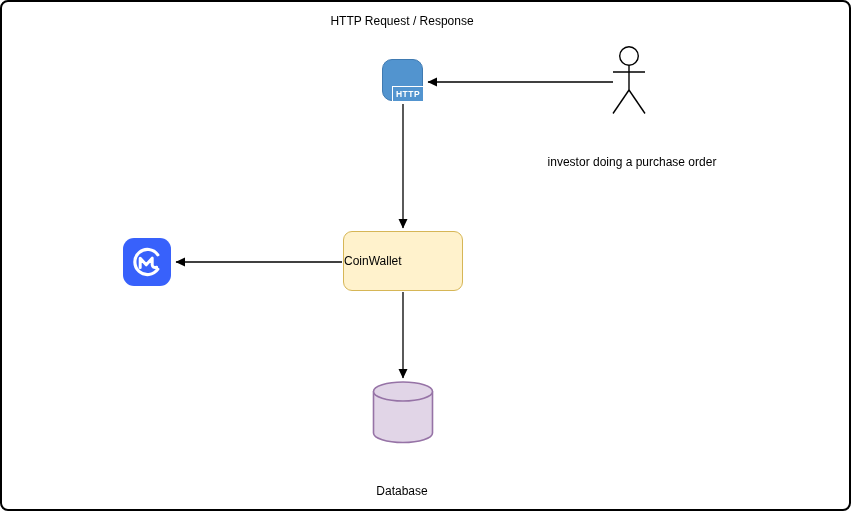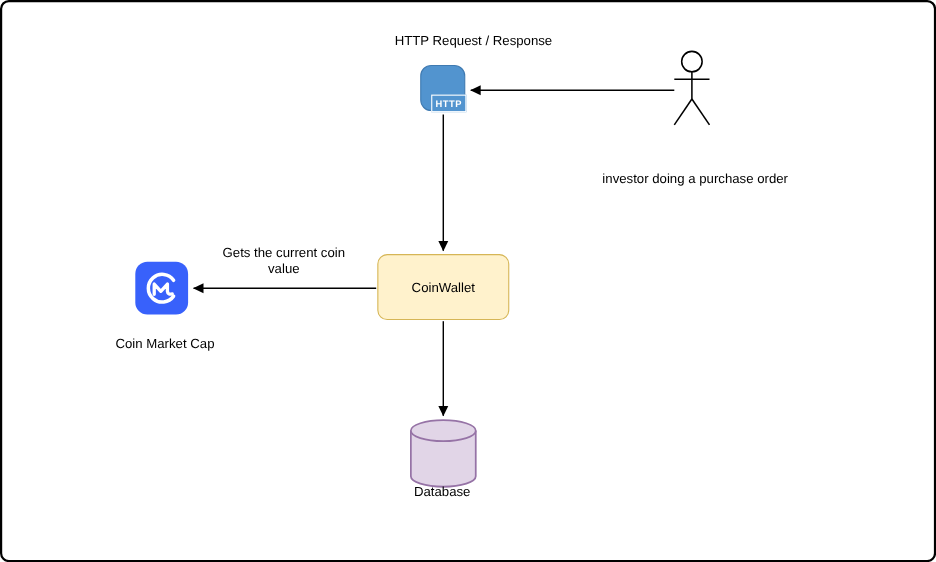--- a/index.html
+++ b/index.html
@@ -47,47 +47,47 @@
     font-weight: bold;
     letter-spacing: 0.5px;
     display: flex; align-items: center; justify-content: center;
   }
 
   
   .actor-svg { left: 605px; top: 43px; }
   .actor-label { left: 530px; top: 117px; width: 200px; margin-top: 36px; }
 
   
-  .title-label { left: 300px; top: 28px; width: 200px; text-align: right; }
+  .title-label { left: 300px; top: 12px; width: 200px; }
 
   
   .coinwallet-box {
     left: 341px; top: 229px; width: 120px; height: 60px;
     background: var(--wallet-fill);
     border: 1px solid var(--wallet-border);
     border-radius: 9px;
-    display: flex; align-items: center; justify-content: center;
+    display: flex; align-items: center; 
     font-size: 12px; color: #000000;
   }
 
   
   .edge-label { left: 196px; top: 221px; width: 120px; }
 
   
   .cmc-icon {
     left: 121px; top: 236px; width: 48px; height: 48px;
     background: var(--cmc-blue);
     border-radius: 11px;
     display: flex; align-items: center; justify-content: center;
   }
   .cmc-label { left: 73px; top: 303px; width: 150px; }
 
   
   .db-svg { left: 370px; top: 379px; }
-  .db-label { left: 340px; top: 438px; width: 120px; }
+  .db-label { left: 340px; top: 482px; width: 120px; }
 
   
   .edges { left: 0; top: 0; pointer-events: none; }
 </style>
 </head>
 <body>
 
 <div class="canvas">
 
   <div class="abs label title-label">HTTP Request / Response</div>
@@ -105,34 +105,29 @@
       <line x1="22" y1="45" x2="6" y2="68.5"></line>
       <line x1="22" y1="45" x2="38" y2="68.5"></line>
     </g>
   </svg>
   <div class="abs label actor-label">investor doing a purchase order</div>
 
   <div class="abs coinwallet-box">
     <span>CoinWallet</span>
   </div>
 
-  <div class="abs label label-wrap edge-label">
-    <div>Gets the current coin</div>
-    <div>value</div>
-  </div>
 
   <div class="abs cmc-icon">
     <svg width="48" height="48" viewBox="0 0 48 48">
       <g stroke="#ffffff" fill="none" stroke-linecap="round" stroke-linejoin="round">
         <path d="M 34.8,31.2 A 12.6,12.6 0 1 1 34.8,16.8" stroke-width="3.2"></path>
         <path d="M 17.2,29.5 L 17.2,20.2 L 23.2,26.8 L 29.2,20.2 L 29.2,26.8 Q 29.6,30.3 33.6,29.2" stroke-width="3"></path>
       </g>
     </svg>
   </div>
-  <div class="abs label cmc-label">Coin Market Cap</div>
 
   <svg class="abs db-svg" width="62" height="64" viewBox="0 0 62 64">
     <g>
       <path d="M 1.5,10.5 L 1.5,52 A 29.5,9.5 0 0 0 60.5,52 L 60.5,10.5" style="fill: var(--db-fill); stroke: var(--db-border); stroke-width: 1.6;"></path>
       <ellipse cx="31" cy="10.5" rx="29.5" ry="9.5" style="fill: var(--db-fill); stroke: var(--db-border); stroke-width: 1.6;"></ellipse>
     </g>
   </svg>
   <div class="abs label db-label">Database</div>
 
   <svg class="abs edges" width="851" height="511" viewBox="0 0 851 511">

